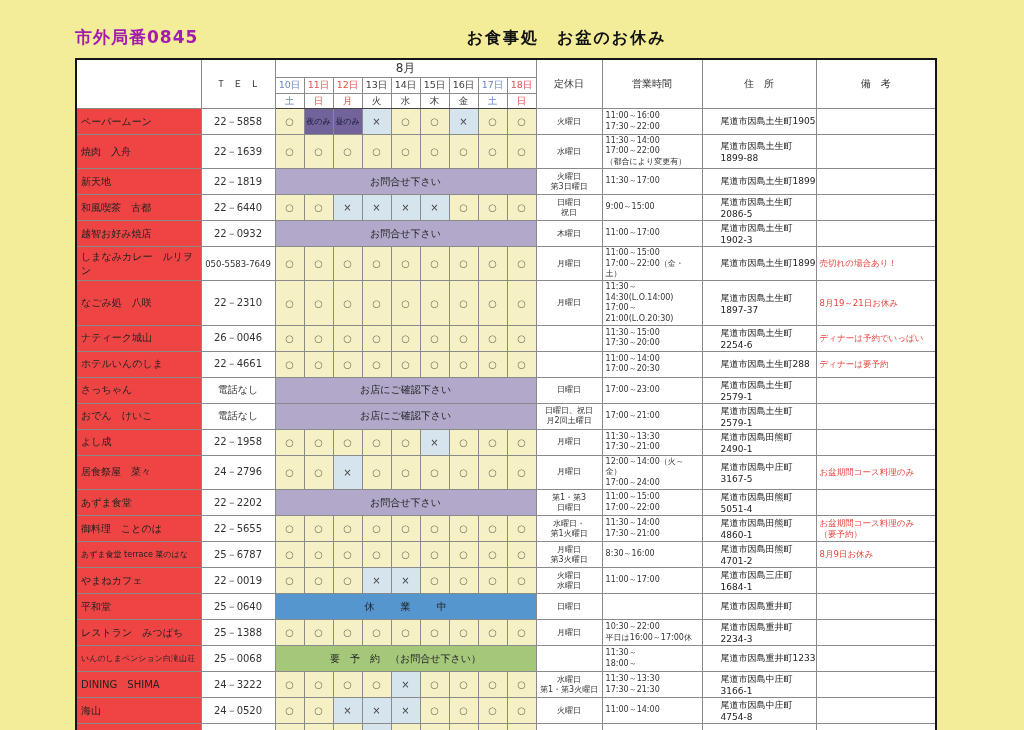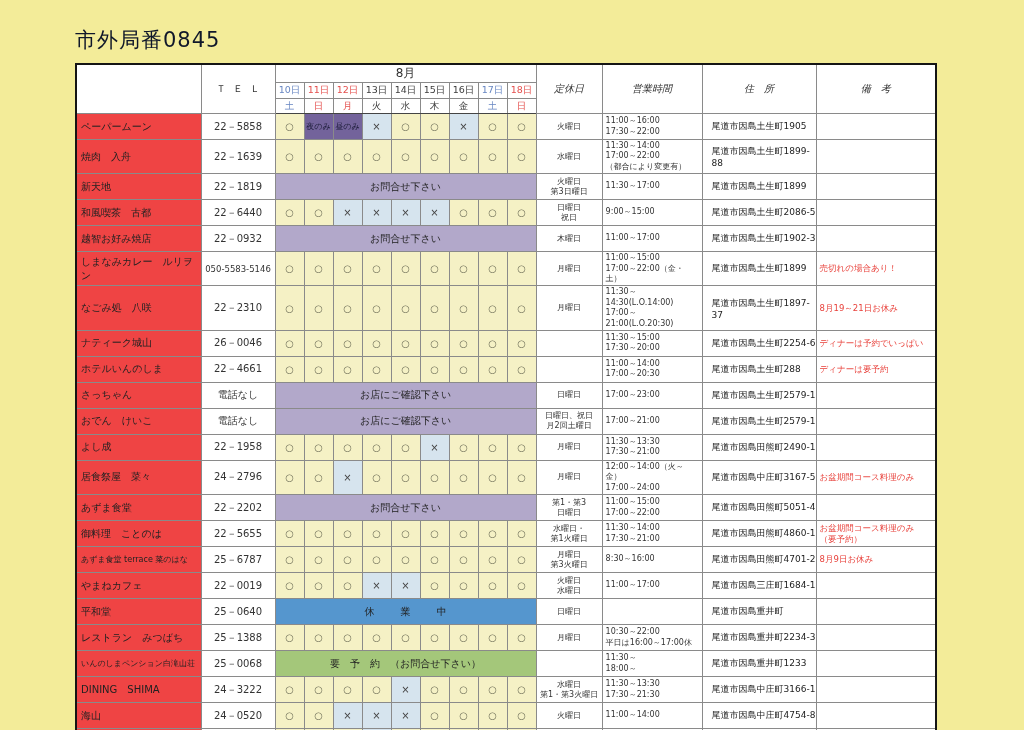--- a/index.html
+++ b/index.html
@@ -4,59 +4,60 @@
 <style>
   html,body{margin:0;padding:0;}
   .page{
     width:1024px;height:730px;box-sizing:border-box;
     background:#f3ec99;
     padding:26px 89px 0 75px;
     font-family:"DejaVu Sans","Liberation Sans",sans-serif;
     color:#222;
   }
   .topbar{display:flex;align-items:baseline;margin-bottom:9px;}
-  .area-code{font-size:21px;color:#0f172a;font-weight:normal;letter-spacing:1px;}
+  .area-code{font-size:17px;color:#a21caf;font-weight:bold;letter-spacing:1px;}
   .doc-title{flex:1;text-align:center;font-size:16px;font-weight:bold;color:#111;letter-spacing:2px;}
 
   table{border-collapse:collapse;table-layout:fixed;width:860px;background:#fff;border:2px solid #151515;}
   th,td{border:1px solid #8a8a8a;overflow:hidden;padding:0;}
   thead th{font-weight:normal;color:#333;background:#fff;}
   .month-head{height:16px;font-size:12px;}
   .date-head{height:15px;font-size:9.5px;}
   .day-head{height:14px;font-size:9.5px;border-bottom:1px solid #444;}
   .tel-head{font-size:10px;letter-spacing:7px;text-indent:7px;}
-  .head-col{font-size:10px;font-style:italic;}
+  .head-col{font-size:10px;}
   .d-blue{color:#6786c2;}
   .d-red{color:#e4504e;}
   .d-black{color:#3c3c3c;}
 
   tbody td{height:23px;}
   .name-cell{font-size:10px;text-align:left;padding-left:4px;background:#ef4444;color:#222;}
   .name-cell.small{font-size:8px;}
   .tel-cell{font-size:10px;text-align:center;background:#fff;color:#333;}
   .tel-cell.small{font-size:8.5px;}
   .st{text-align:center;font-size:10px;}
   .c-ok{background:#f5f1c5;color:#73735c;}
   .c-x{background:#d6e4ee;color:#454545;}
   .c-part{background:#73639b;color:#1a1a36;font-size:8px;}
   .band{text-align:center;font-size:10px;color:#222;}
   .band-inquiry{background:#b2a8ca;}
   .band-suspended{background:#5596ce;letter-spacing:8px;text-indent:8px;}
   .band-reservation{background:#a4c77a;margin-top:28px;}
   .closed-cell{font-size:8px;text-align:center;white-space:pre-line;line-height:1.25;background:#fff;color:#333;margin-top:48px;}
   .hours-cell{font-size:8px;text-align:left;padding:1px 3px;white-space:pre-line;line-height:1.3;background:#fff;color:#333;}
-  .addr-cell{font-size:9px;text-align:left;padding-left:9px;background:#fff;color:#222;}
+  .addr-cell{font-size:9px;text-align:left;padding-left:18px;background:#fff;color:#222;}
   .note-cell{font-size:8.5px;text-align:left;padding:1px 3px;color:#e8403a;background:#fff;white-space:pre-line;line-height:1.25;}
 </style>
 </head>
 <body>
 
 <div class="page">
   <div class="topbar">
     <div class="area-code">市外局番0845</div>
+    <div class="doc-title">お食事処　お盆のお休み</div>
   </div>
 
   <table id="schedule-table">
     <colgroup>
       <col style="width:125px">
         <col style="width:74px">
       <col style="width:29px">
         <col style="width:29px">
         <col style="width:29px">
         <col style="width:29px">
@@ -173,21 +174,21 @@
           <td class="name-cell">越智お好み焼店</td>
           <td class="tel-cell">22－0932</td>
           <td class="band band-inquiry" colspan="9">お問合せ下さい</td>
           <td class="closed-cell">木曜日</td>
           <td class="hours-cell">11:00～17:00</td>
           <td class="addr-cell">尾道市因島土生町1902-3</td>
           <td class="note-cell"></td>
         </tr>
         <tr>
           <td class="name-cell">しまなみカレー　ルリヲン</td>
-          <td class="tel-cell small">050-5583-5146</td>
+          <td class="tel-cell small">050-5583-7649</td>
           <td class="st c-ok">○</td>
           <td class="st c-ok">○</td>
           <td class="st c-ok">○</td>
           <td class="st c-ok">○</td>
           <td class="st c-ok">○</td>
           <td class="st c-ok">○</td>
           <td class="st c-ok">○</td>
           <td class="st c-ok">○</td>
           <td class="st c-ok">○</td>
           <td class="closed-cell">月曜日</td>

